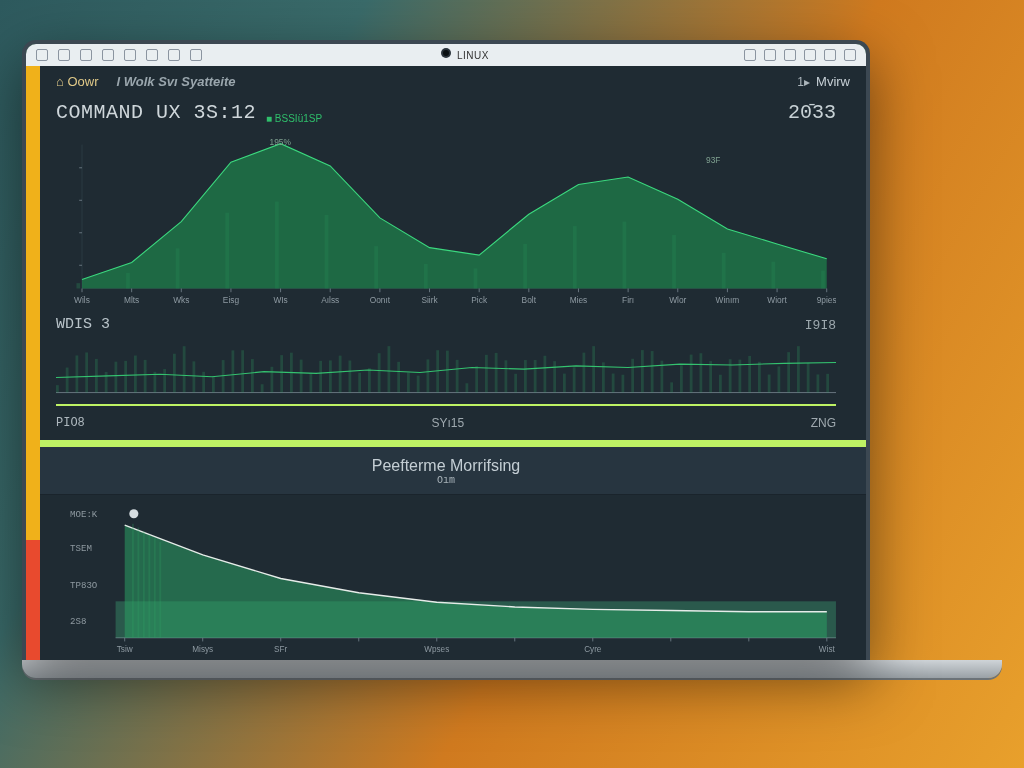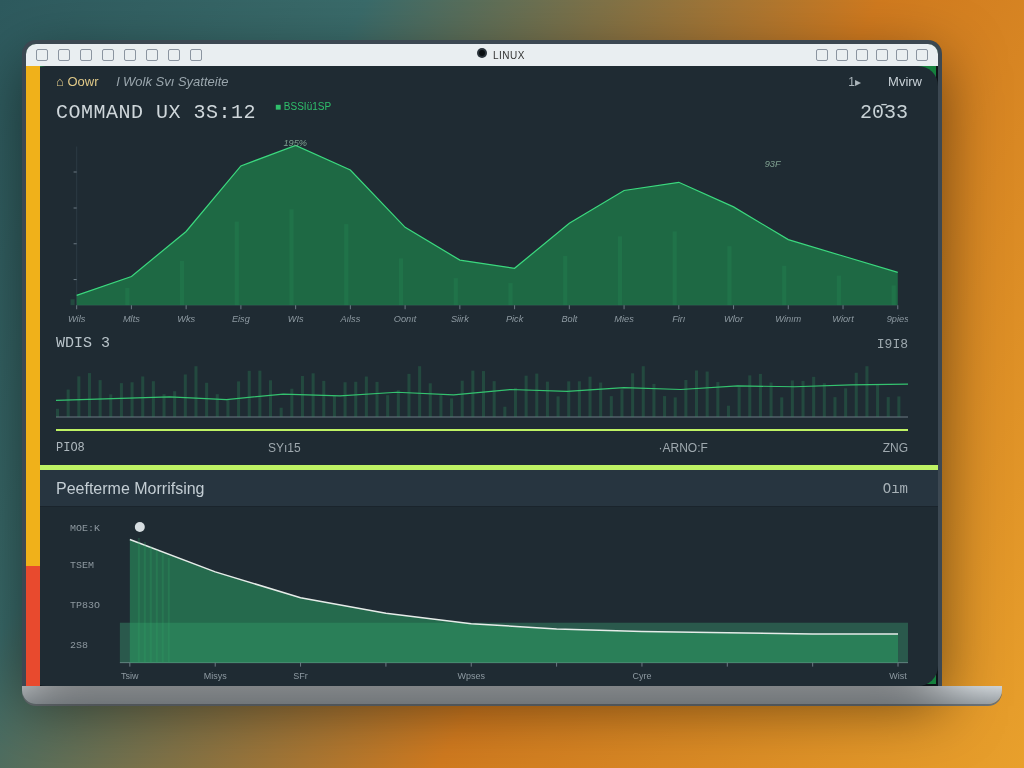--- a/index.html
+++ b/index.html
@@ -3,58 +3,58 @@
 <meta charset="utf-8">
 <style>
   * { margin: 0; padding: 0; box-sizing: border-box; }
   html, body { width: 1024px; height: 768px; overflow: hidden; font-family: -apple-system, "Segoe UI", Arial, sans-serif; }
   body {
     background: linear-gradient(120deg, #2e5a5e 0%, #3a6b6a 25%, #d07a1f 60%, #e8a02c 100%);
     display: flex; align-items: flex-start; justify-content: center;
     padding-top: 40px;
   }
   .laptop {
-    width: 920px;
+    width: 848px;
     background: #15803d;
     border: 4px solid #3c4852;
     border-bottom: 0;
     border-radius: 14px 14px 0 0;
     box-shadow: 0 20px 60px rgba(0,0,0,.5), inset 0 0 0 2px #0e1418;
     overflow: hidden;
     position: relative;
   }
   .webcam { position:absolute; top:6px; left:50%; transform:translateX(-50%); width:6px;height:6px;border-radius:50%; background:#0a0f12; box-shadow:0 0 0 2px #2a333b;}
   
   .chrome {
     height: 22px; background:#e9eef1; display:flex; align-items:center;
     padding: 0 10px; gap:10px; font-size:10px; color:#445;
   }
   .chrome .ico { width:12px;height:12px;border:1px solid #8a94a0;border-radius:2px; }
   .chrome .title { flex:1; text-align:center; letter-spacing:.5px; font-weight:500; color:#333; }
   .chrome .right { display:flex; gap:8px; }
   
-  .app { background:#1f2b33; position:relative;border-radius:20px; }
+  .app { background:#1f2b33; position:relative; }
   .sidebar-strip { position:absolute; top:0; bottom:0; left:0; width:14px; background:#f0b11a; }
   .sidebar-strip::after { content:""; position:absolute; left:0; right:0; bottom:0; height:120px; background:#e84a2e;}
   .topbar {
     display:flex; align-items:center; padding:8px 16px 6px 30px;
     color:#c7d0d6; font-size:13px;
   }
   .topbar .home { color:#e0c988; margin-right:18px;}
-  .topbar .crumb { font-style:italic; color:#9aa6ad; }
+  .topbar .crumb { font-style:italic; color:#9aa6ad;font-weight:bold; }
   .topbar .spacer { flex:1; }
   .topbar .rnum { color:#acb6bc; font-size:12px; margin-right:6px; }
-  .topbar .rlab { color:#c7d0d6; font-size:13px;margin-left:21px; }
+  .topbar .rlab { color:#c7d0d6; font-size:13px; }
 
   .panel-title {
-    display:flex; align-items:flex-start; padding: 6px 30px 2px 30px;
+    display:flex; align-items:flex-end; padding: 6px 30px 2px 30px;
     color:#b8c2c8;
   }
   .panel-title .big { font-family: "Courier New", monospace; font-size:20px; letter-spacing:.5px; color:#cfd7db; }
-  .panel-title .green-dot { margin-left:19px; font-size:10px; color:#2fbf6b; }
+  .panel-title .green-dot { margin-left:10px; font-size:10px; color:#2fbf6b; }
   .panel-title .spacer { flex:1; }
   .panel-title .year { font-family:"Courier New",monospace; font-size:20px; color:#c8d2d6;margin-left:8px; }
 
   .chart { position:relative; }
   .chart svg { display:block; width:100%; }
   .axis-label, .tick-label { fill:#8e9aa2; font-size:10px; font-family:Arial,sans-serif; }
   .tick-label.x { font-size:9px; }
   .grid line { stroke:#2c3a44; stroke-width:1; }
   .baseline { stroke:#6c7a84; stroke-width:1; }
   .series-area { fill:#1f8b4e; fill-opacity:.65; }
@@ -71,25 +71,25 @@
     display:flex; align-items:flex-end; padding:10px 0; font-size:12px; color:#9fa9af;
     border-top:2px solid #bef264;
   }
   .divider-row .left { font-family:"Courier New",monospace; color:#aeb8be;}
   .divider-row .mid { flex:1; text-align:center; }
   .divider-row .rgt { }
 
   
   .bottom-header {
     display:flex; align-items:center; padding:10px 30px 8px 30px;
-    background:#273540; border-top:5px solid #bef264; border-bottom:1px solid #1a242c;
-    color:#c4ced4; font-size:16px; font-weight:500;
+    background:#273540; border-top:7px solid #bef264; border-bottom:1px solid #1a242c;
+    color:#c4ced4; font-size:16px; font-weight:500;flex-direction:column;
   }
   .bottom-header .spacer{flex:1;}
-  .bottom-header .r { font-size:14px; color:#a7b1b7; font-family:"Courier New",monospace;}
+  .bottom-header .r { font-size:10px; color:#a7b1b7; font-family:"Courier New",monospace;}
   .bottom-chart { padding: 6px 30px 0 44px; }
   .ytick { fill:#8e99a0; font-size:10px; font-family:"Courier New",monospace; }
 
   .laptop-base {
     width: 980px; height:18px; margin:0 auto;
     background: linear-gradient(#cfd4d8,#9aa1a6);
     border-radius: 0 0 14px 14px;
     box-shadow: 0 2px 0 #6c7378;
   }
 </style>
@@ -131,21 +131,21 @@
       <span class="rlab">Mvirw</span>
     </div>
 
     <div class="panel-title">
       <span class="big">COMMAND UX 3S:12</span>
       <span class="green-dot">■ BSSIü1SP</span>
       <span class="spacer"></span>
       <span class="year">20̄33</span>
     </div>
 
-    <div class="chart" style="padding:0 30px 0 22px;font-style:italic;">
+    <div class="chart" style="padding:0 30px 0 30px;">
       <svg viewBox="0 0 840 200" preserveAspectRatio="none">
         <g class="grid">
           <line x1="28" y1="20" x2="28" y2="175"></line>
           <line x1="28" y1="175" x2="830" y2="175" class="baseline"></line>
         </g>
 
         <g>
           <line x1="25" y1="45" x2="28" y2="45" stroke="#6c7a84"></line>
           <line x1="25" y1="80" x2="28" y2="80" stroke="#6c7a84"></line>
           <line x1="25" y1="115" x2="28" y2="115" stroke="#6c7a84"></line>
@@ -302,21 +302,20 @@
               <rect x="808.5" width="3" y="30.061436498320948" height="31.938563501679052" fill="#1f6b42" fill-opacity="0.5"></rect>
               <rect x="819" width="3" y="42.45230466692536" height="19.547695333074646" fill="#1f6b42" fill-opacity="0.5"></rect>
               <rect x="829.5" width="3" y="41.82154249570779" height="20.17845750429221" fill="#1f6b42" fill-opacity="0.5"></rect>
             </g>
         <path class="series-line" style="stroke:#34c26f;" d="M0,45.8 L56.0,44.0 L112.0,42.2 L168.0,44.9 L224.0,39.5 L280.0,41.3 L336.0,37.7 L392.0,40.4 L448.0,35.0 L504.0,36.8 L560.0,33.2 L616.0,35.0 L672.0,31.4 L728.0,32.3 L784.0,30.5 L840.0,29.6"></path>
       </svg>
 
       <div class="divider-row">
         <span class="left">PIO8</span>
         <span class="mid"><span>SYı15</span></span>
-        <span class="mid"><span>·ARNO:F</span></span>
         <span class="rgt">ZNG</span>
       </div>
     </div>
 
     <div class="bottom-header">
       <span>Peefterme Morrifsing</span>
       <span class="spacer"></span>
       <span class="r">Oım</span>
     </div>
 

